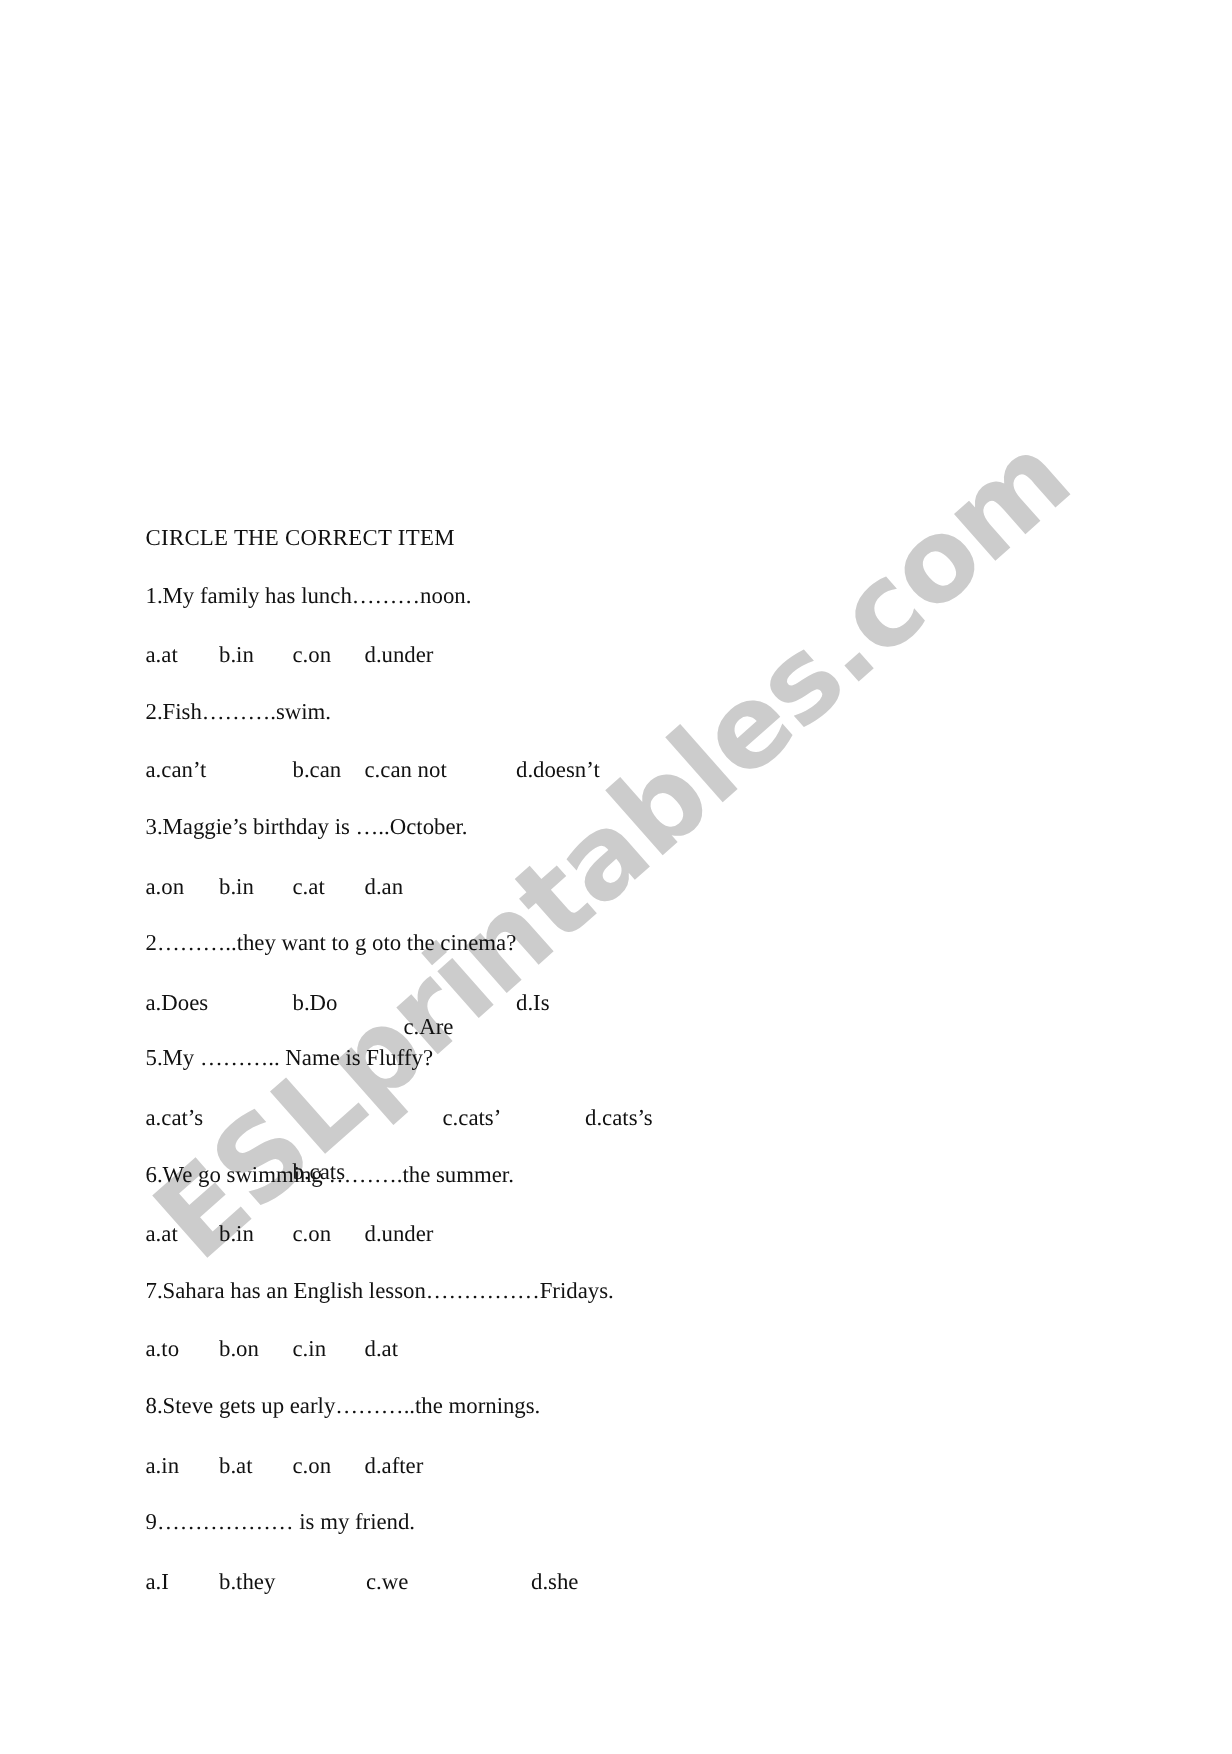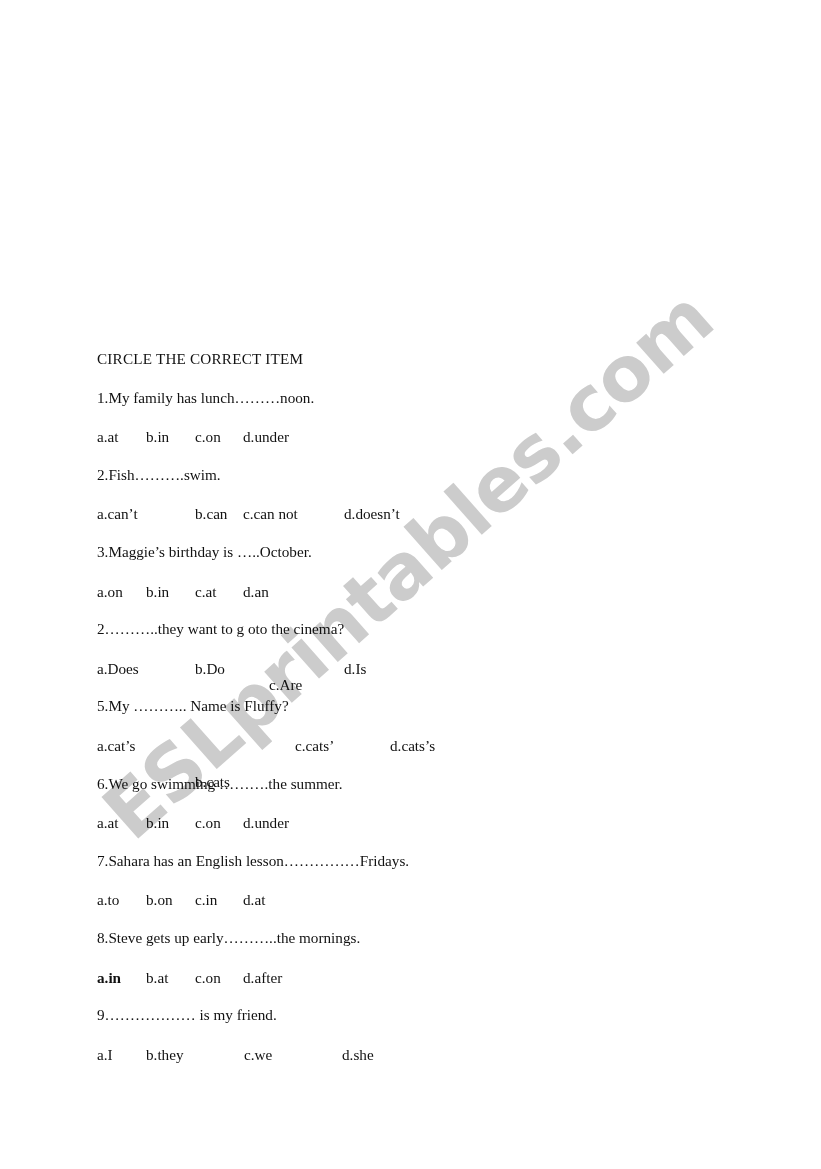--- a/index.html
+++ b/index.html
@@ -107,18 +107,18 @@
       <div class="optline" style="top: 581.6px;"><span class="opt" style="left: 0px;">a.on</span><span class="opt" style="left: 49px;">b.in</span><span class="opt" style="left: 98px;">c.at</span><span class="opt" style="left: 146px;">d.an</span></div>
       <div class="wsline qline" style="top: 620.2px;">2………..they want to g oto the cinema?</div>
       <div class="optline" style="top: 658.8px;"><span class="opt" style="left: 0px;">a.Does</span><span class="opt" style="left: 98px;">b.Do</span><span class="opt" style="left: 172px; margin-top: 16px;">c.Are</span><span class="opt" style="left: 247px;">d.Is</span></div>
       <div class="wsline qline" style="top: 697.4px;">5.My ……….. Name is Fluffy?</div>
       <div class="optline" style="top: 736px;"><span class="opt" style="left: 0px;">a.cat’s</span><span class="opt" style="left: 98px; margin-top: 36px;">b.cats</span><span class="opt" style="left: 198px;">c.cats’</span><span class="opt" style="left: 293px;">d.cats’s</span></div>
       <div class="wsline qline" style="top: 774.6px;">6.We go swimming ……….the summer.</div>
       <div class="optline" style="top: 813.2px;"><span class="opt" style="left: 0px;">a.at</span><span class="opt" style="left: 49px;">b.in</span><span class="opt" style="left: 98px;">c.on</span><span class="opt" style="left: 146px;">d.under</span></div>
       <div class="wsline qline" style="top: 851.8px;">7.Sahara has an English lesson……………Fridays.</div>
       <div class="optline" style="top: 890.4px;"><span class="opt" style="left: 0px;">a.to</span><span class="opt" style="left: 49px;">b.on</span><span class="opt" style="left: 98px;">c.in</span><span class="opt" style="left: 146px;">d.at</span></div>
       <div class="wsline qline" style="top: 929px;">8.Steve gets up early………..the mornings.</div>
-      <div class="optline" style="top: 967.6px;"><span class="opt" style="left: 0px; font-weight: bold;">a.in</span><span class="opt" style="left: 49px;">b.at</span><span class="opt" style="left: 98px;">c.on</span><span class="opt" style="left: 146px;">d.after</span></div>
+      <div class="optline" style="top: 967.6px;"><span class="opt" style="left: 0px;">a.in</span><span class="opt" style="left: 49px;">b.at</span><span class="opt" style="left: 98px;">c.on</span><span class="opt" style="left: 146px;">d.after</span></div>
       <div class="wsline qline" style="top: 1006.2px;">9……………… is my friend.</div>
-      <div class="optline" style="top: 1044.8px;"><span class="opt" style="left: 0px;">a.I</span><span class="opt" style="left: 49px;">b.they</span><span class="opt" style="left: 147px;">c.we</span><span class="opt" style="left: 245px;">d.she</span></div>
+      <div class="optline" style="top: 1044.8px;"><span class="opt" style="left: 0px;">a.I</span><span class="opt" style="left: 49px;">b.they</span><span class="opt" style="left: 147px;">c.we</span><span class="opt" style="left: 257px;">d.she</span></div>
     </div>
 
 </div>
 
 </body></html>

